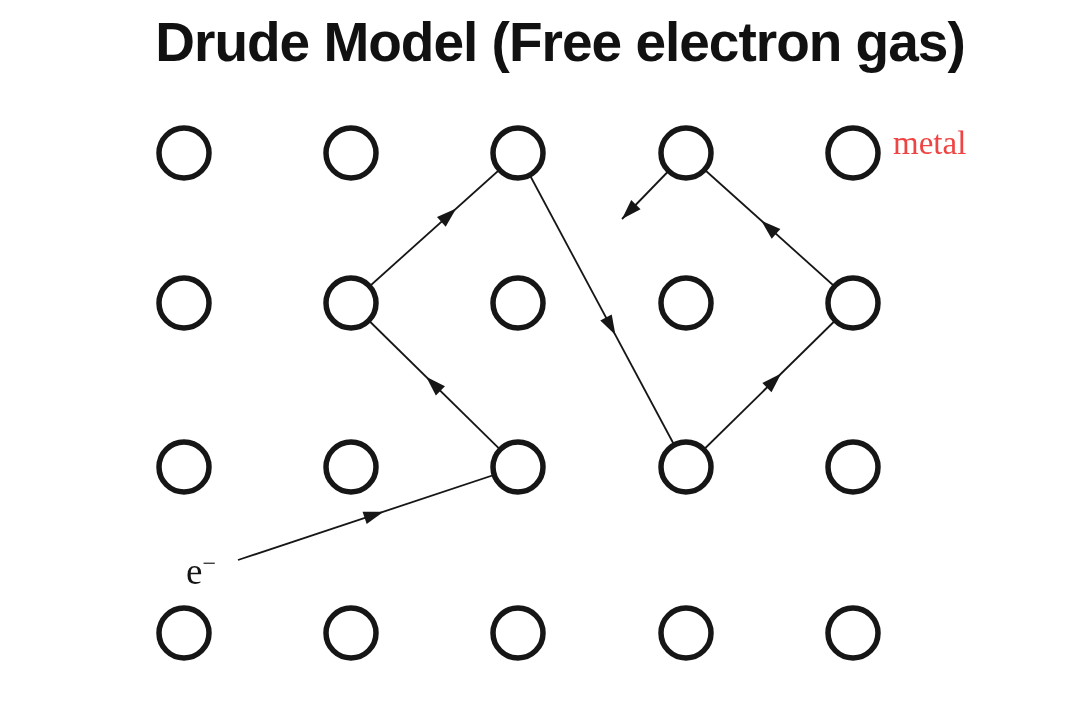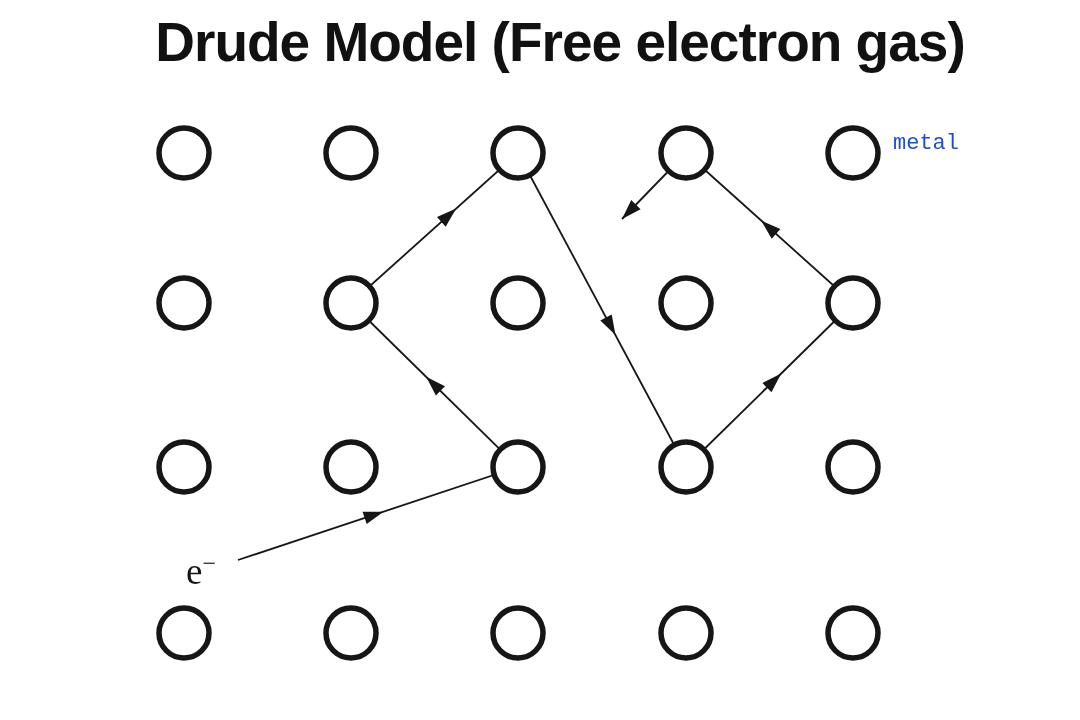--- a/index.html
+++ b/index.html
@@ -33,24 +33,24 @@
     position: absolute;
     left: 0;
     top: 0;
     width: 1080px;
     height: 720px;
   }
   .cation-legend {
     position: absolute;
     left: 893px;
     top: 120px;
-    font-family: Liberation Mono, monospace;
-    font-size: 22px;
+    font-family: Liberation Serif, serif;
+    font-size: 33px;
     line-height: 47px;
-    color: #1d4ed8;
+    color: #ef4444;
   }
   .electron-label {
     position: absolute;
     left: 186px;
     top: 550px;
     font-family: "Liberation Serif", serif;
     font-size: 37px;
     color: #141414;
   }
   .electron-label sup {

